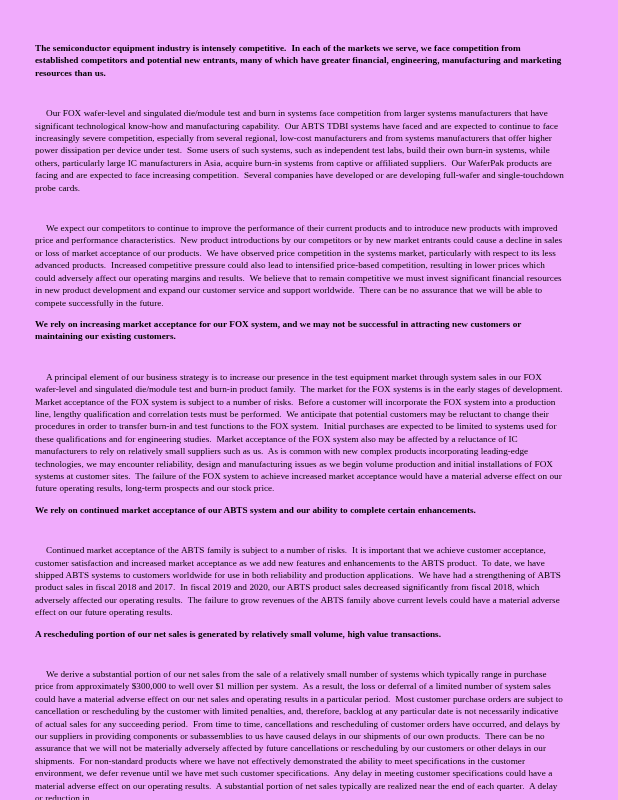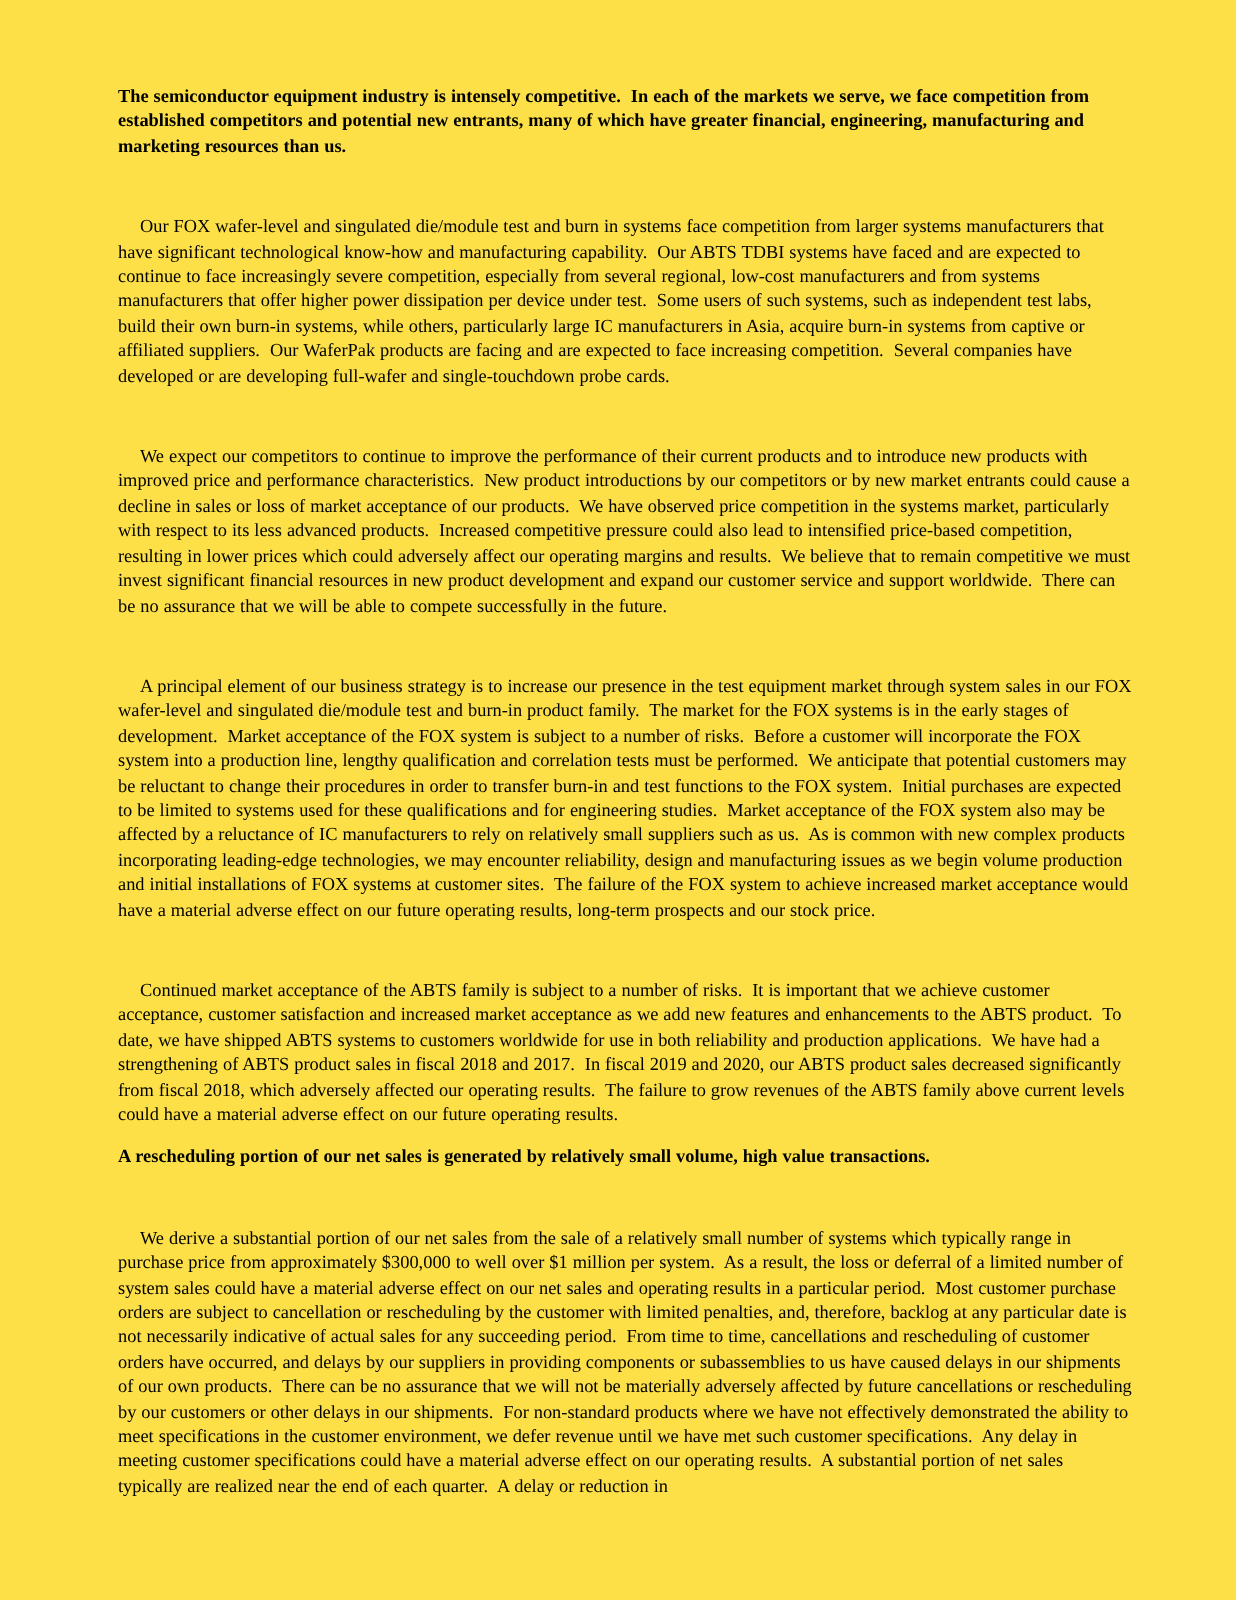--- a/index.html
+++ b/index.html
@@ -11,22 +11,22 @@
     width: 618px;
     height: 800px;
     overflow: hidden;
     font-family: "Liberation Serif", "DejaVu Serif", serif;
     color: #000000;
   }
   .page {
     box-sizing: border-box;
     width: 618px;
     height: 800px;
-    padding: 42px 52px 0 59px;
-    background: #fde047;
+    padding: 42px 52px 0 35px;
+    background: #f0abfc;
   }
   .doc-block {
     font-size: 9.2px;
     line-height: 12.4px;
     margin: 0 0 9px 0;
     text-align: left;
     white-space: pre-wrap;
     word-spacing: 0.2px;
   }
   .doc-heading {
@@ -47,23 +47,25 @@
 <body>
 
 <div class="page">
 
   <p class="doc-block doc-heading">The semiconductor equipment industry is intensely competitive.  In each of the markets we serve, we face competition from established competitors and potential new entrants, many of which have greater financial, engineering, manufacturing and marketing resources than us.</p>
 
   <p class="doc-block doc-para">Our FOX wafer-level and singulated die/module test and burn in systems face competition from larger systems manufacturers that have significant technological know-how and manufacturing capability.  Our ABTS TDBI systems have faced and are expected to continue to face increasingly severe competition, especially from several regional, low-cost manufacturers and from systems manufacturers that offer higher power dissipation per device under test.  Some users of such systems, such as independent test labs, build their own burn-in systems, while others, particularly large IC manufacturers in Asia, acquire burn-in systems from captive or affiliated suppliers.  Our WaferPak products are facing and are expected to face increasing competition.  Several companies have developed or are developing full-wafer and single-touchdown probe cards.</p>
 
   <p class="doc-block doc-para">We expect our competitors to continue to improve the performance of their current products and to introduce new products with improved price and performance characteristics.  New product introductions by our competitors or by new market entrants could cause a decline in sales or loss of market acceptance of our products.  We have observed price competition in the systems market, particularly with respect to its less advanced products.  Increased competitive pressure could also lead to intensified price-based competition, resulting in lower prices which could adversely affect our operating margins and results.  We believe that to remain competitive we must invest significant financial resources in new product development and expand our customer service and support worldwide.  There can be no assurance that we will be able to compete successfully in the future.</p>
 
+  <p class="doc-block doc-heading">We rely on increasing market acceptance for our FOX system, and we may not be successful in attracting new customers or maintaining our existing customers.</p>
 
   <p class="doc-block doc-para">A principal element of our business strategy is to increase our presence in the test equipment market through system sales in our FOX wafer-level and singulated die/module test and burn-in product family.  The market for the FOX systems is in the early stages of development.  Market acceptance of the FOX system is subject to a number of risks.  Before a customer will incorporate the FOX system into a production line, lengthy qualification and correlation tests must be performed.  We anticipate that potential customers may be reluctant to change their procedures in order to transfer burn-in and test functions to the FOX system.  Initial purchases are expected to be limited to systems used for these qualifications and for engineering studies.  Market acceptance of the FOX system also may be affected by a reluctance of IC manufacturers to rely on relatively small suppliers such as us.  As is common with new complex products incorporating leading-edge technologies, we may encounter reliability, design and manufacturing issues as we begin volume production and initial installations of FOX systems at customer sites.  The failure of the FOX system to achieve increased market acceptance would have a material adverse effect on our future operating results, long-term prospects and our stock price.</p>
 
+  <p class="doc-block doc-heading">We rely on continued market acceptance of our ABTS system and our ability to complete certain enhancements.</p>
 
   <p class="doc-block doc-para">Continued market acceptance of the ABTS family is subject to a number of risks.  It is important that we achieve customer acceptance, customer satisfaction and increased market acceptance as we add new features and enhancements to the ABTS product.  To date, we have shipped ABTS systems to customers worldwide for use in both reliability and production applications.  We have had a strengthening of ABTS product sales in fiscal 2018 and 2017.  In fiscal 2019 and 2020, our ABTS product sales decreased significantly from fiscal 2018, which adversely affected our operating results.  The failure to grow revenues of the ABTS family above current levels could have a material adverse effect on our future operating results.</p>
 
   <p class="doc-block doc-heading">A rescheduling portion of our net sales is generated by relatively small volume, high value transactions.</p>
 
   <p class="doc-block doc-para">We derive a substantial portion of our net sales from the sale of a relatively small number of systems which typically range in purchase price from approximately $300,000 to well over $1 million per system.  As a result, the loss or deferral of a limited number of system sales could have a material adverse effect on our net sales and operating results in a particular period.  Most customer purchase orders are subject to cancellation or rescheduling by the customer with limited penalties, and, therefore, backlog at any particular date is not necessarily indicative of actual sales for any succeeding period.  From time to time, cancellations and rescheduling of customer orders have occurred, and delays by our suppliers in providing components or subassemblies to us have caused delays in our shipments of our own products.  There can be no assurance that we will not be materially adversely affected by future cancellations or rescheduling by our customers or other delays in our shipments.  For non-standard products where we have not effectively demonstrated the ability to meet specifications in the customer environment, we defer revenue until we have met such customer specifications.  Any delay in meeting customer specifications could have a material adverse effect on our operating results.  A substantial portion of net sales typically are realized near the end of each quarter.  A delay or reduction in</p>
 
 
 </div>
 

